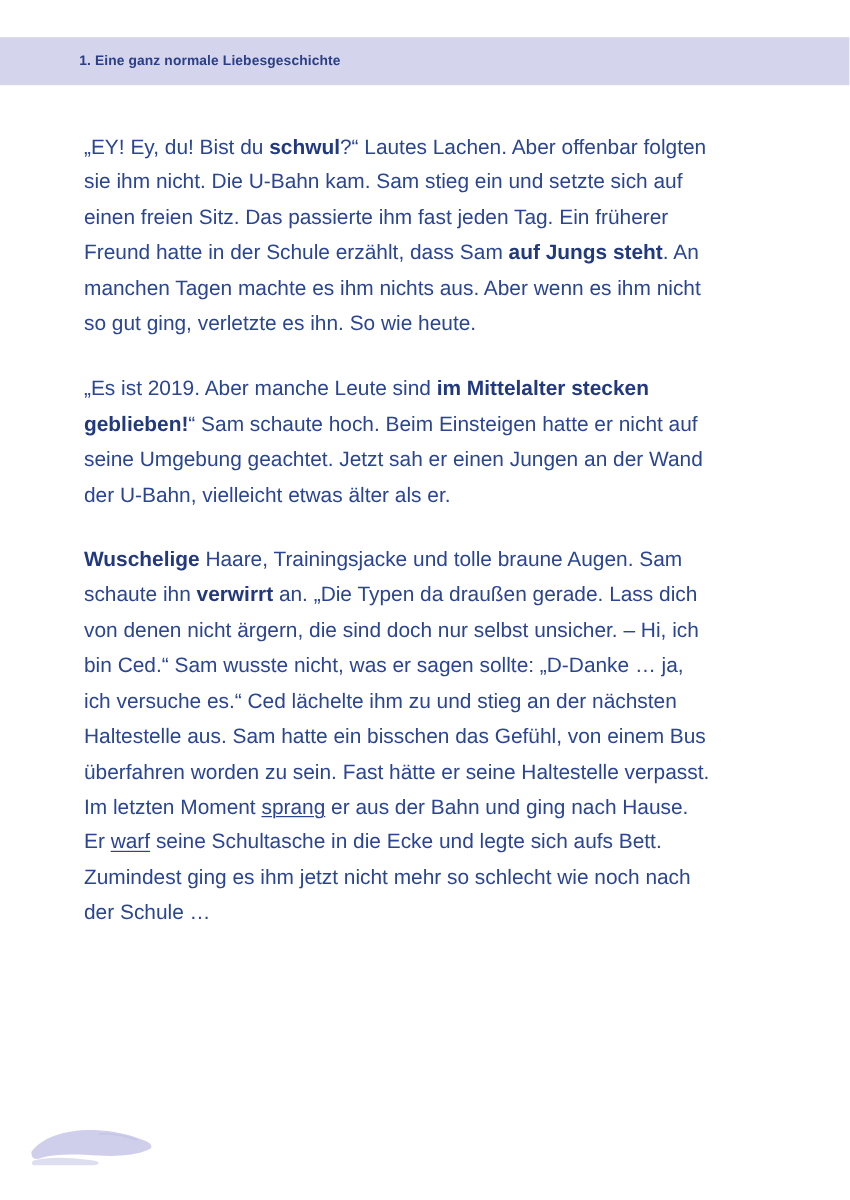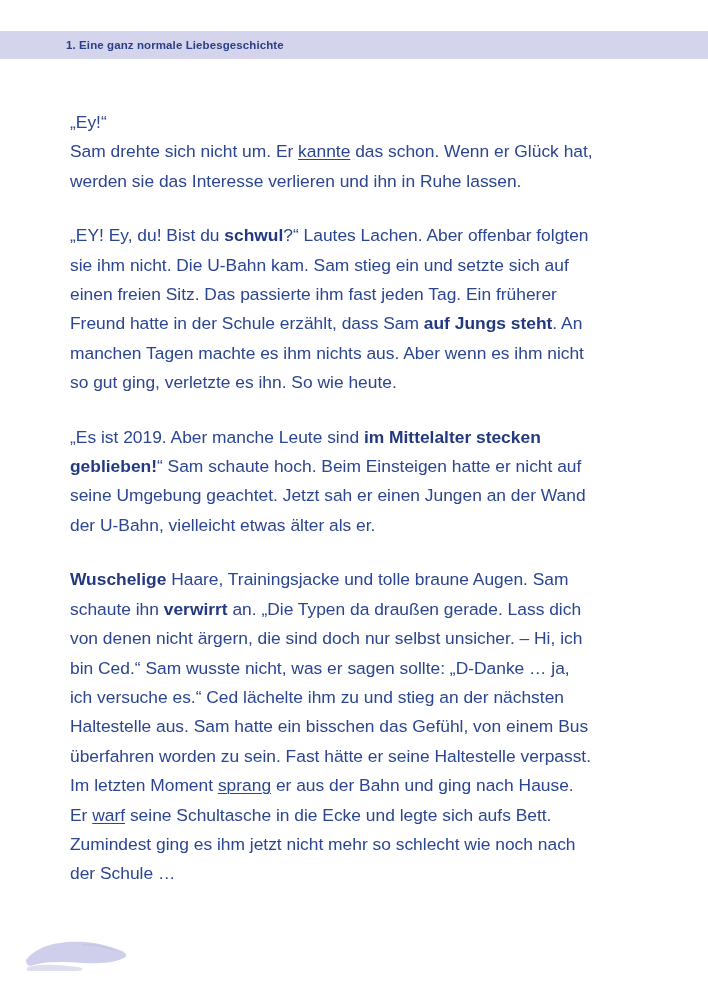--- a/index.html
+++ b/index.html
@@ -16,21 +16,21 @@
     font-family: "Liberation Sans", "DejaVu Sans", sans-serif;
     -webkit-font-smoothing: antialiased;
   }
 
   
   .header-band {
     position: absolute;
     left: 0;
     top: 31px;
     width: 708px;
-    height: 28px;
+    height: 40px;
     background: #d4d4ec;
     display: flex;
     align-items: center;
   }
   .header-band .head-text {
     margin-left: 66px;
     font-size: 11.5px;
     font-weight: bold;
     color: #2b3f86;
     letter-spacing: 0.1px;
@@ -80,21 +80,20 @@
   }
 </style>
 </head>
 <body style="background: rgb(255, 255, 255);">
 
 <div class="header-band" style="background: rgb(212, 212, 236);">
   <span class="head-text" style="color: rgb(43, 63, 134);">1. Eine ganz normale Liebesgeschichte</span>
 </div>
 
 <div class="content" style="color: rgb(43, 69, 145);">
-  <p class="para"><span>„Ey!“</span><br><span>Sam drehte sich nicht um. Er </span><u>kannte</u><span> das schon. Wenn er Glück hat, werden sie das Interesse verlieren und ihn in Ruhe lassen.</span></p>
   <p class="para"><span>„EY! Ey, du! Bist du </span><b>schwul</b><span>?“ Lautes Lachen. Aber offenbar folgten sie ihm nicht. Die U-Bahn kam. Sam stieg ein und setzte sich auf einen freien Sitz. Das passierte ihm fast jeden Tag. Ein früherer Freund hatte in der Schule erzählt, dass Sam </span><b>auf Jungs steht</b><span>. An manchen Tagen machte es ihm nichts aus. Aber wenn es ihm nicht so gut ging, verletzte es ihn. So wie heute.</span></p>
   <p class="para"><span>„Es ist 2019. Aber manche Leute sind </span><b>im Mittelalter stecken geblieben!</b><span>“ Sam schaute hoch. Beim Einsteigen hatte er nicht auf seine Umgebung geachtet. Jetzt sah er einen Jungen an der Wand der U-Bahn, vielleicht etwas älter als er.</span></p>
   <p class="para"><b>Wuschelige</b><span> Haare, Trainingsjacke und tolle braune Augen. Sam schaute ihn </span><b>verwirrt</b><span> an. „Die Typen da draußen gerade. Lass dich von denen nicht ärgern, die sind doch nur selbst unsicher. – Hi, ich bin Ced.“ Sam wusste nicht, was er sagen sollte: „D-Danke … ja, ich versuche es.“ Ced lächelte ihm zu und stieg an der nächsten Haltestelle aus. Sam hatte ein bisschen das Gefühl, von einem Bus überfahren worden zu sein. Fast hätte er seine Haltestelle verpasst. Im letzten Moment </span><u>sprang</u><span> er aus der Bahn und ging nach Hause. Er </span><u>warf</u><span> seine Schultasche in die Ecke und legte sich aufs Bett. Zumindest ging es ihm jetzt nicht mehr so schlecht wie noch nach der Schule …</span></p>
 </div>
 
 <div class="footer">
   <svg class="brush" viewBox="0 0 108 40" aria-hidden="true">
     <path d="M0 26 C 10 12, 34 6, 58 8 C 74 9, 86 13, 96 17 C 100 19, 102 22, 98 24 C 88 29, 70 30, 56 29 C 40 28, 22 27, 8 31 C 3 33, 0 31, 0 26 Z" fill="#ccccea" opacity="0.95"></path>
     <path d="M2 33 C 16 29, 36 31, 52 33 C 58 34, 58 37, 50 37 C 34 37, 14 37, 3 37 C 0 37, 0 34, 2 33 Z" fill="#d8d8ef" opacity="0.85"></path>
     <path d="M56 11 C 68 10, 80 13, 88 16" stroke="#c2c2e4" stroke-width="1.4" fill="none" opacity="0.8"></path>

